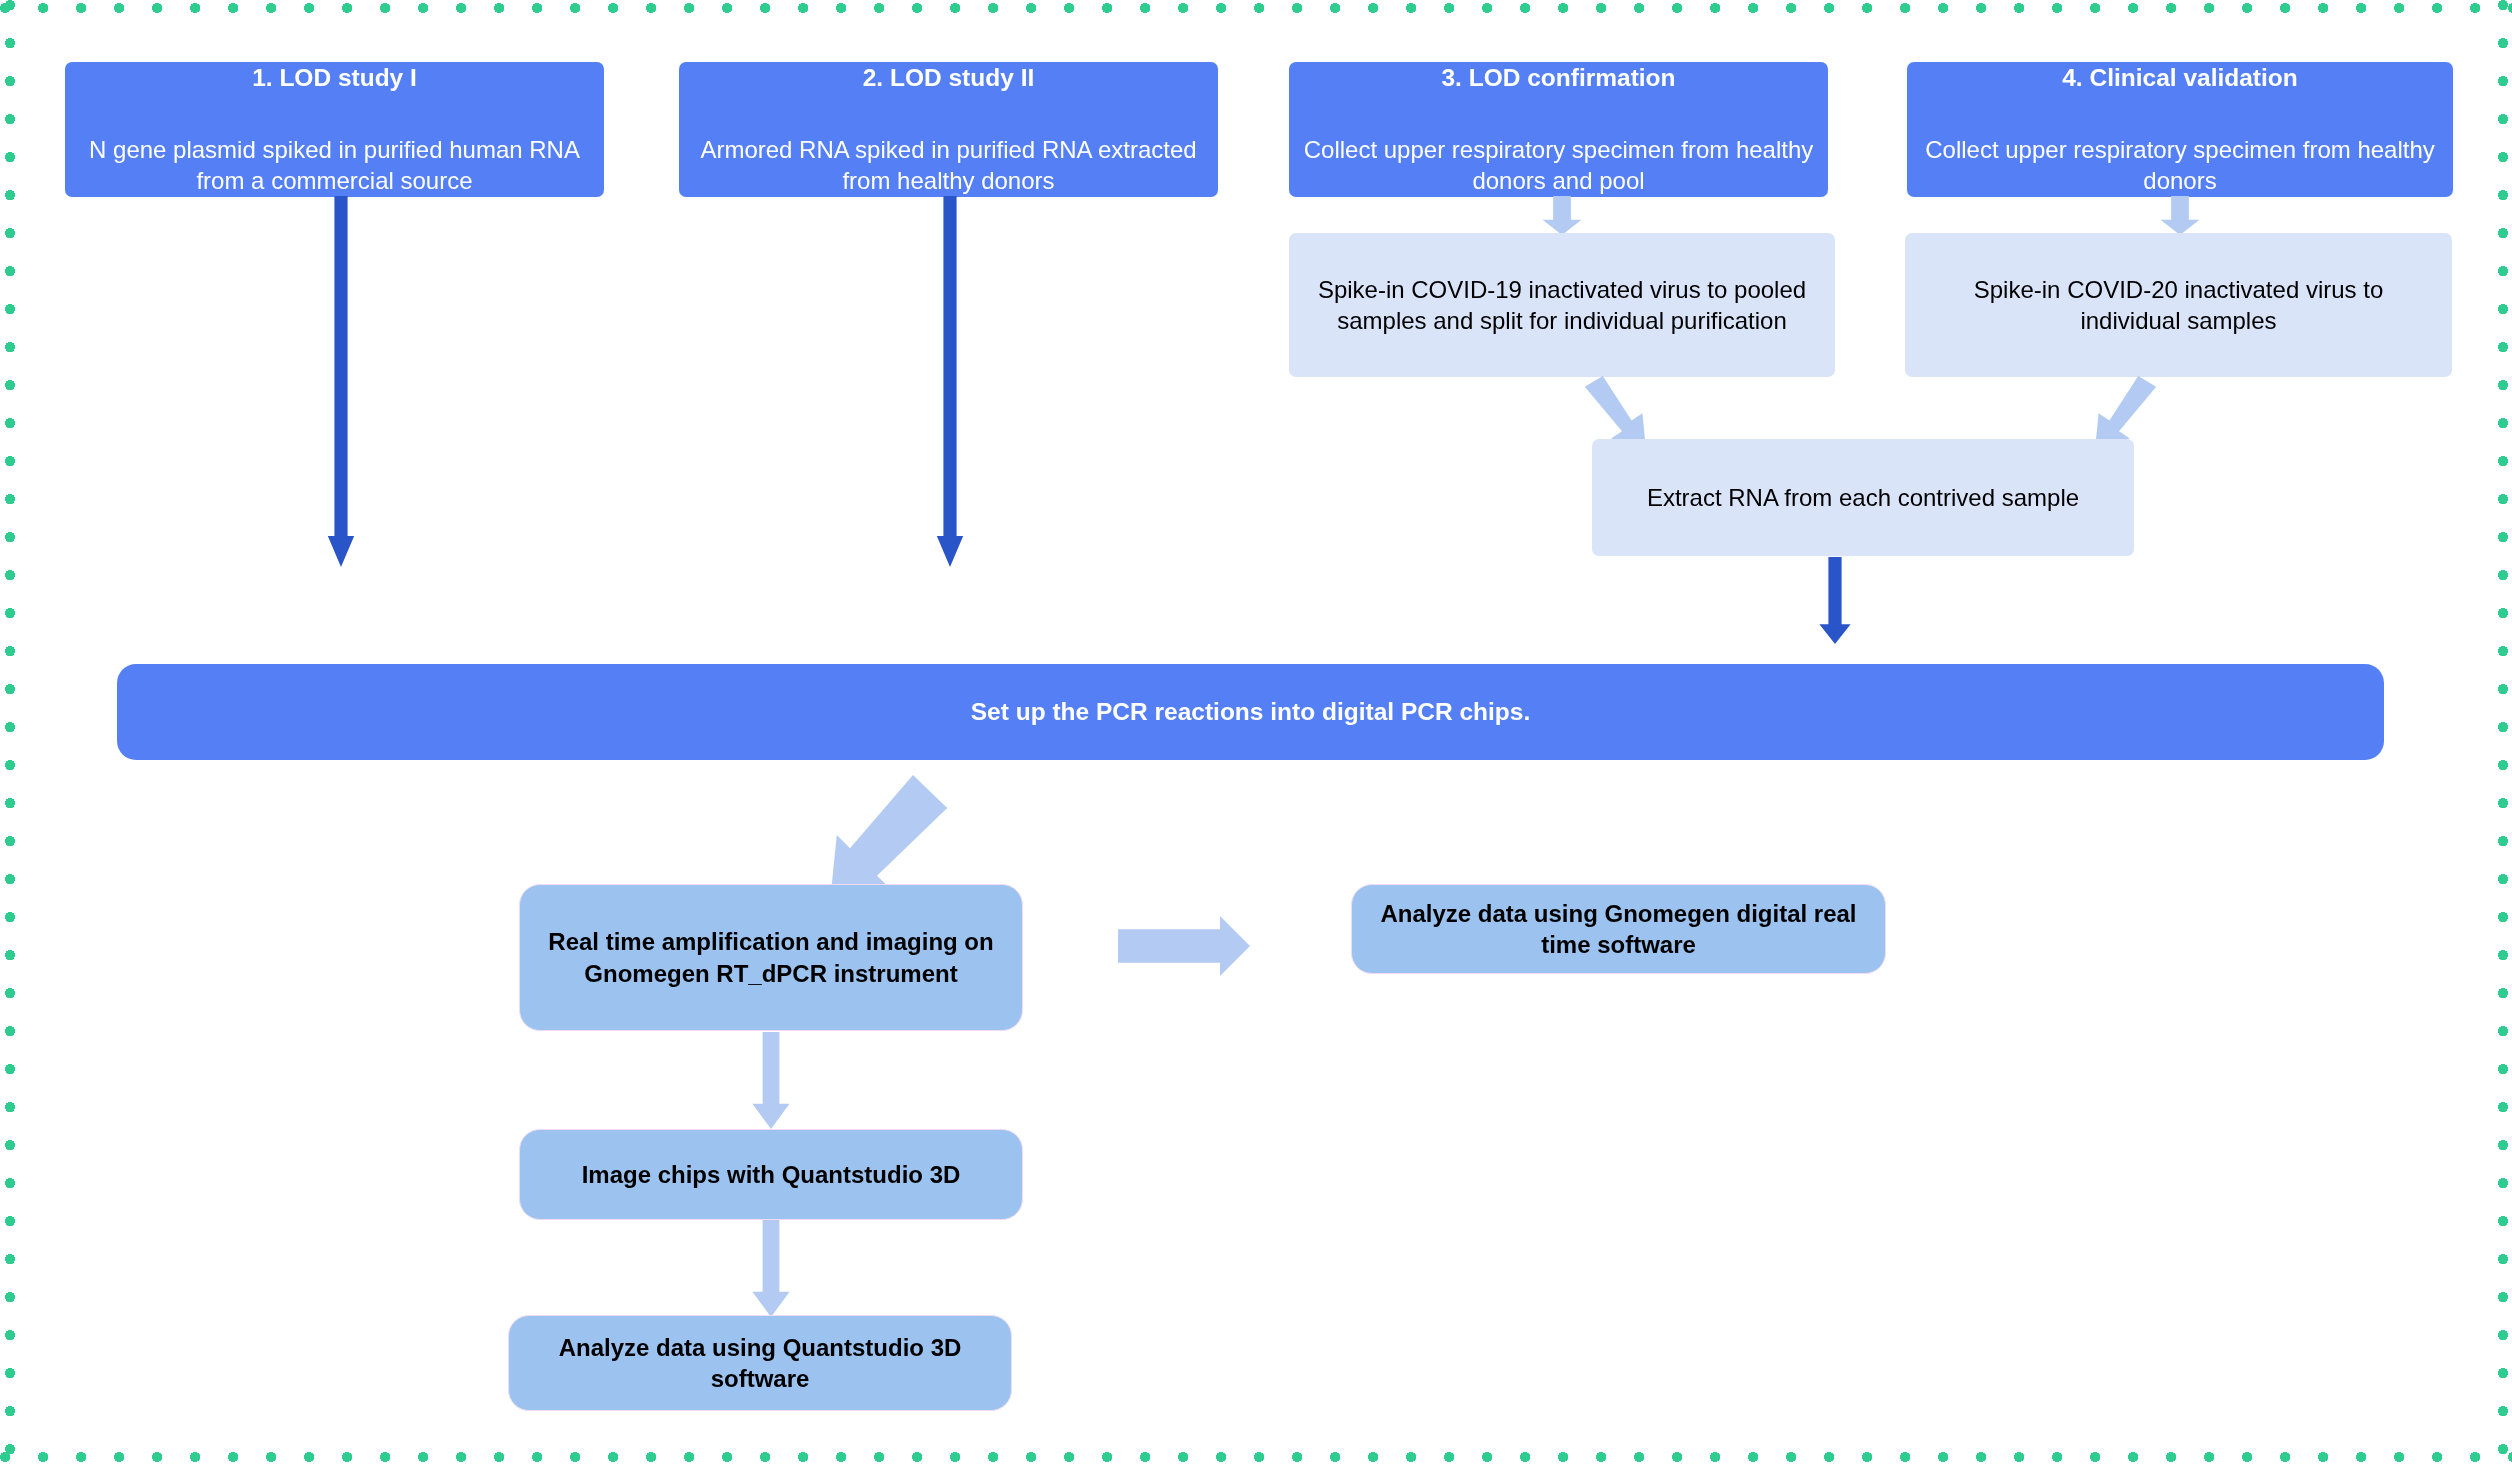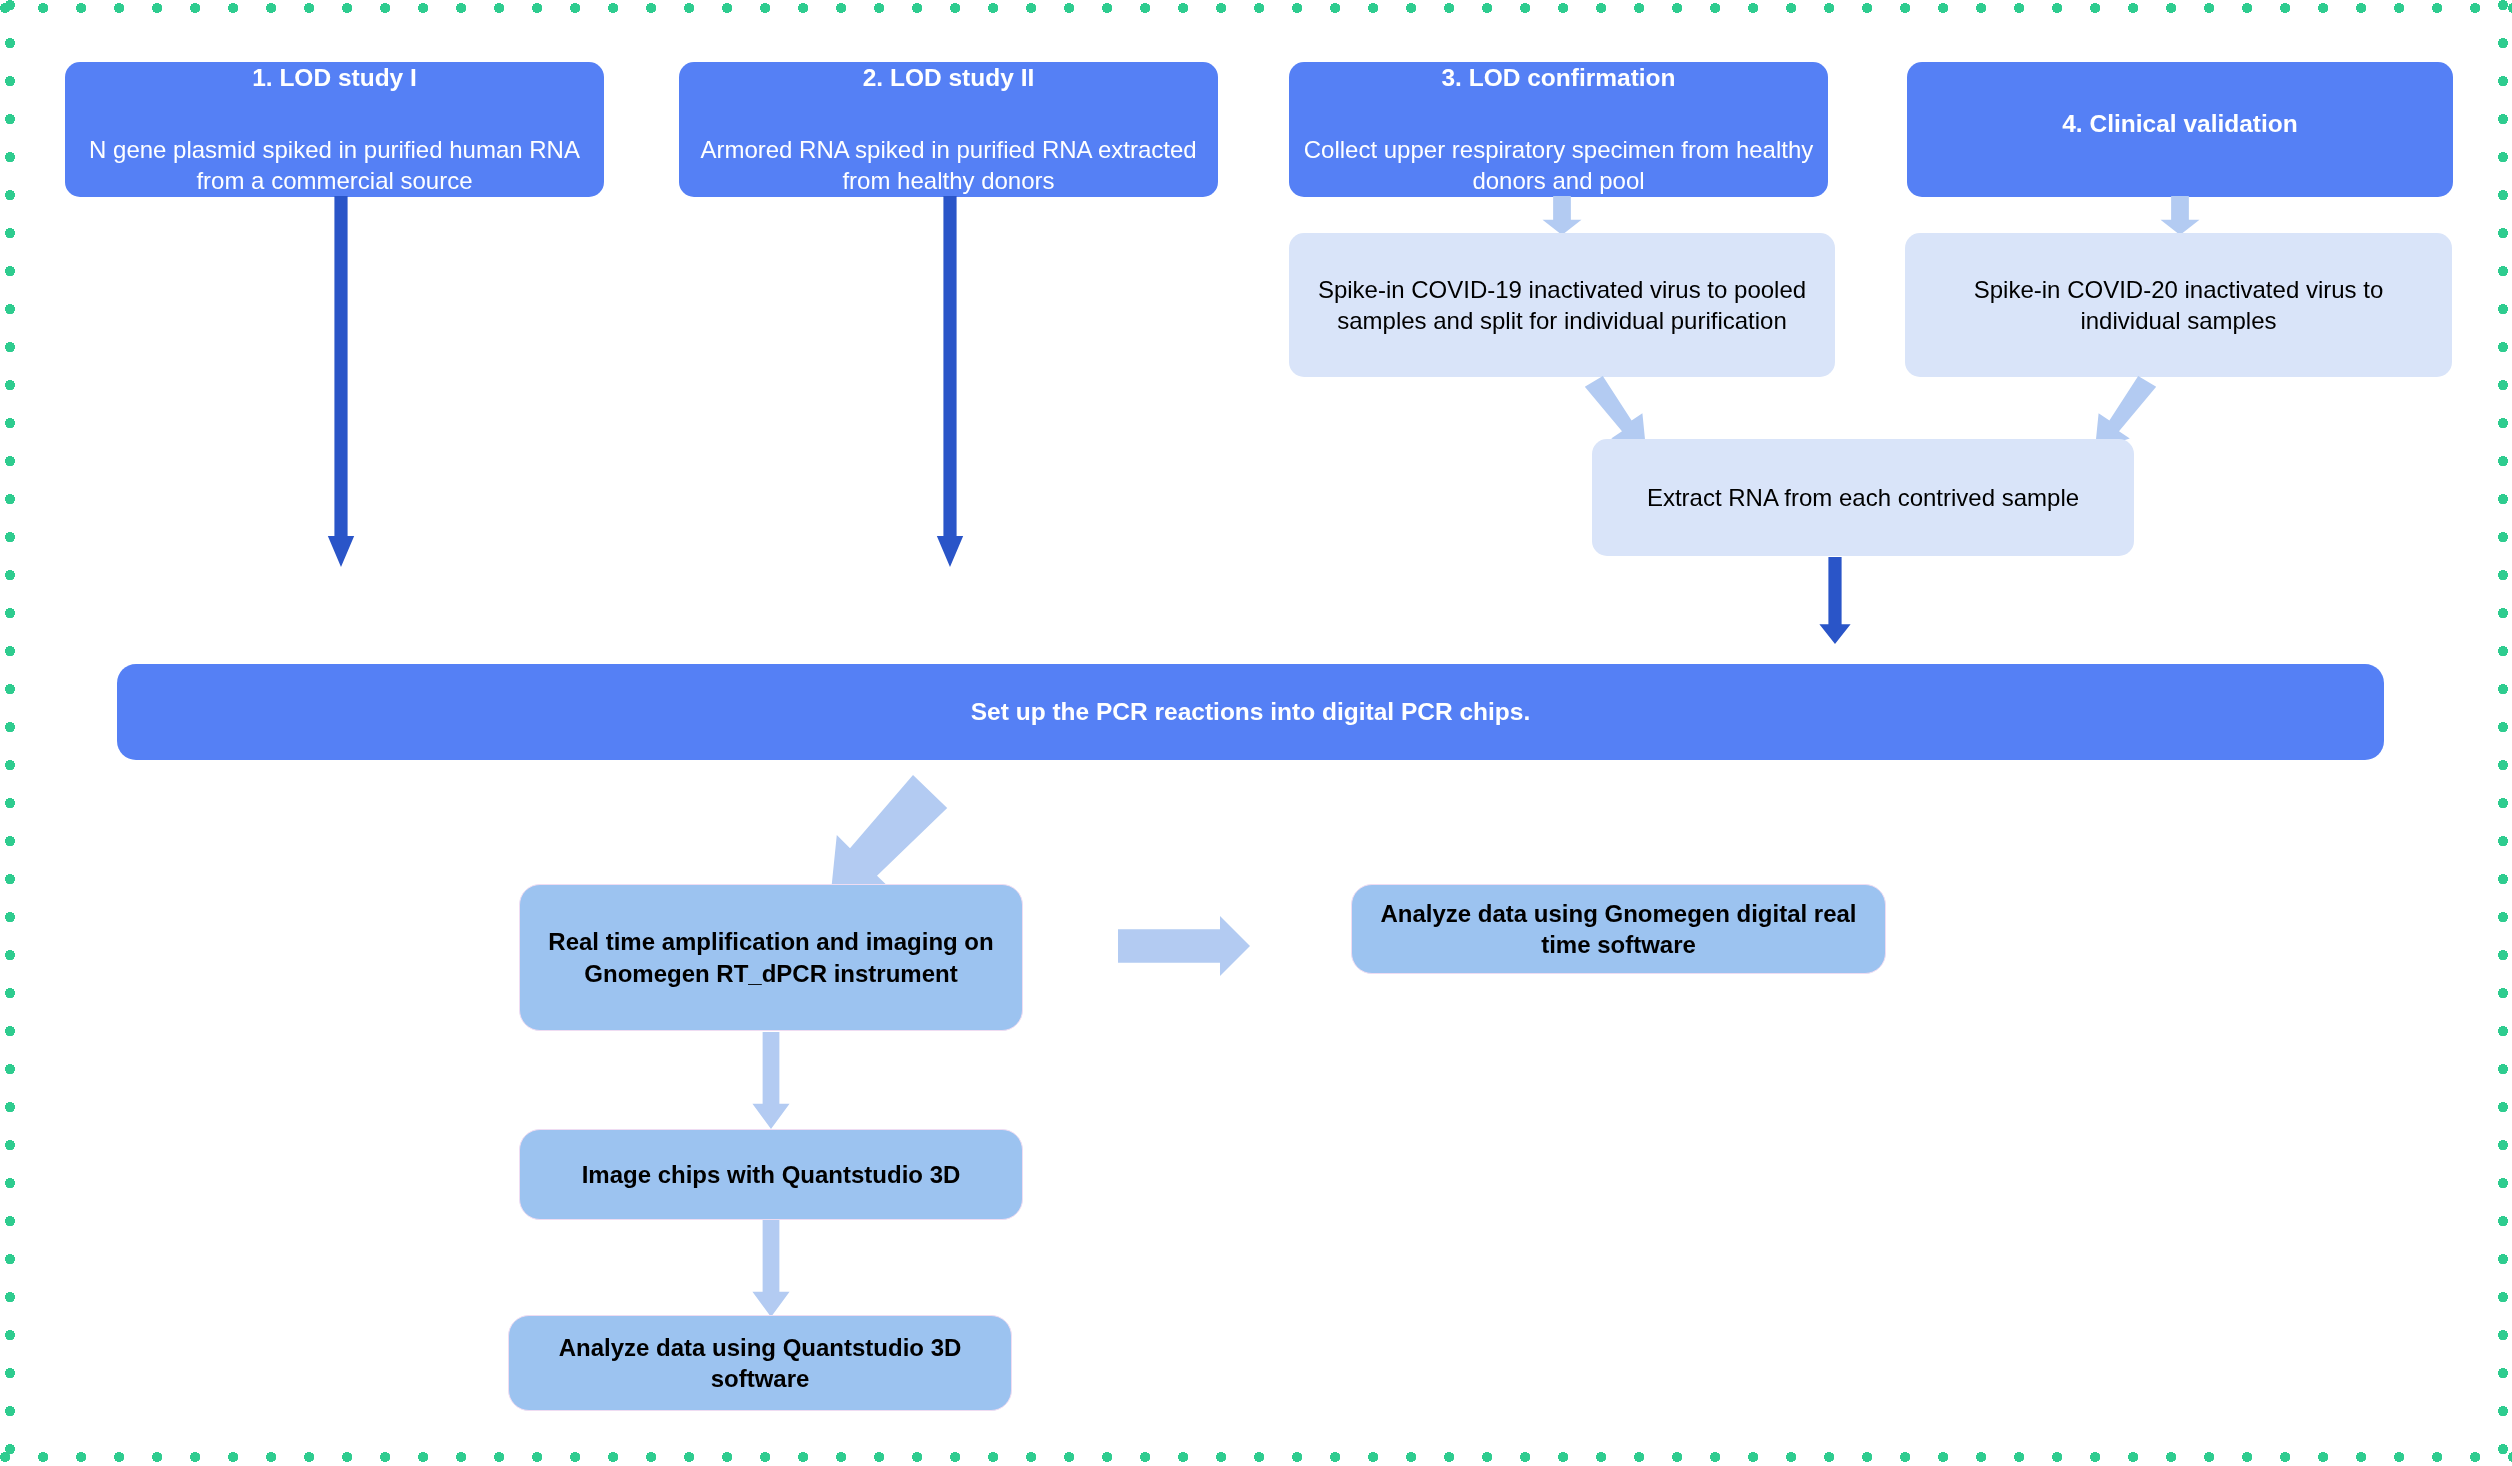--- a/index.html
+++ b/index.html
@@ -42,21 +42,21 @@
     background-size: 12px 38px;
     background-repeat: repeat-y;
   }
   .dot-frame.left  { left: 3.6px; }
   .dot-frame.right { left: 2497px; }
 
   
   .node {
     position: absolute;
     box-sizing: border-box;
-    border-radius: 15px;
+    border-radius: 7px;
     display: flex;
     flex-direction: column;
     align-items: center;
     justify-content: center;
     text-align: center;
     line-height: 1.30;
   }
 
   
   .node.primary {
@@ -133,20 +133,21 @@
     <div class="node-body">Armored RNA spiked in purified RNA extracted from healthy donors</div>
   </div>
 
   <div class="node primary" style="left:1289px; top:62px; width:539px; height:135px;">
     <div class="node-title">3. LOD confirmation</div>
     <div class="node-body">Collect upper respiratory specimen from healthy donors and pool</div>
   </div>
 
   <div class="node primary" style="left:1907px; top:62px; width:546px; height:135px;">
     <div class="node-title">4. Clinical validation</div>
+    <div class="node-body">Collect upper respiratory specimen from healthy donors</div>
   </div>
 
   <div class="conn" style="left:1541px; top:196px;">
     <svg width="42" height="39" viewBox="0 0 70 66">
       <path class="arrow-light" d="M20 0 H50 V40 H68 L35 66 L2 40 H20 Z"></path>
     </svg>
   </div>
 
   <div class="conn" style="left:2159px; top:196px;">
     <svg width="42" height="39" viewBox="0 0 70 66">

